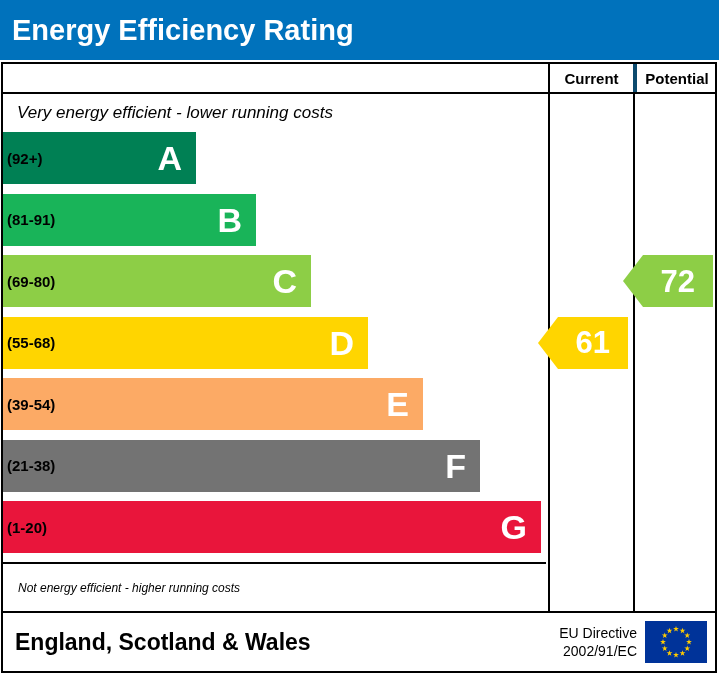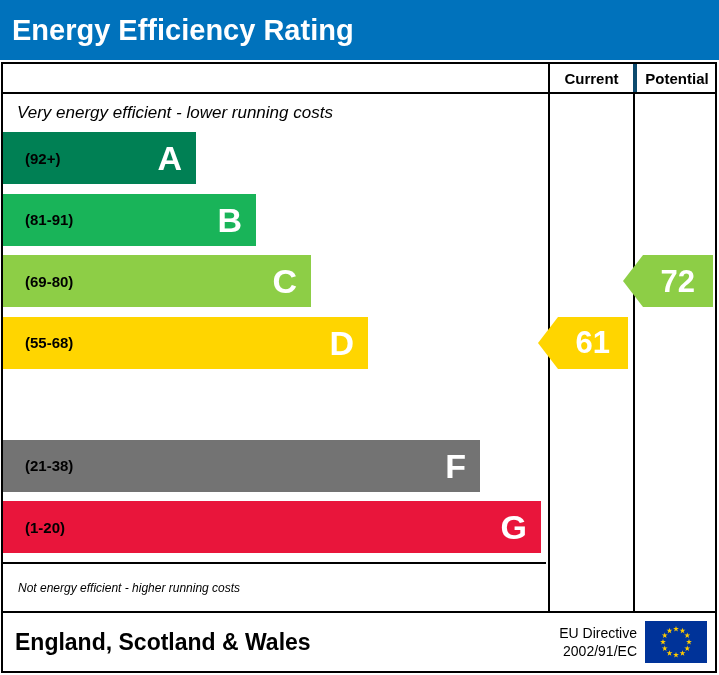--- a/index.html
+++ b/index.html
@@ -29,21 +29,21 @@
   .cap-top{position:absolute;left:0;top:30px;width:543px;height:38px;display:flex;align-items:center;}
   .cap-top span{font-size:17px;font-style:italic;color:#000;padding-left:14px;}
   
   .cap-bot{position:absolute;left:0;top:500px;width:543px;height:47px;display:flex;align-items:center;}
   .cap-bot span{font-size:12px;font-style:italic;color:#000;padding-left:15px;}
   .bandsep{position:absolute;left:0;top:498px;width:543px;height:2px;background:#000;}
 
   
   .bands{position:absolute;left:0;top:68px;width:543px;height:430px;}
   .band{position:absolute;left:0;height:52px;display:flex;align-items:center;}
-  .band .rng{font-size:15px;font-weight:bold;color:#000;padding-left:22px;white-space:nowrap;}
+  .band .rng{font-size:15px;font-weight:bold;color:#000;padding-left:4px;white-space:nowrap;}
   .band .ltr{position:absolute;right:14px;top:50%;transform:translateY(-50%);
     font-size:34px;font-weight:bold;color:#ffffff;line-height:1;}
 
   
   .arrow{position:absolute;height:52px;display:flex;align-items:center;justify-content:flex-end;}
   .arrow .val{font-size:31px;font-weight:bold;color:#ffffff;padding-right:18px;line-height:1;}
   .arrow .tip{position:absolute;left:-20px;top:0;width:0;height:0;
     border-top:26px solid transparent;border-bottom:26px solid transparent;}
 
   
@@ -85,20 +85,24 @@
           <span class="rng">(81-91)</span>
           <span class="ltr">B</span>
         </div>
         <div class="band" style="top: 123px; width: 308px; background: rgb(141, 206, 70);">
           <span class="rng">(69-80)</span>
           <span class="ltr">C</span>
         </div>
         <div class="band" style="top: 184.5px; width: 365px; background: rgb(255, 213, 0);">
           <span class="rng">(55-68)</span>
           <span class="ltr">D</span>
+        </div>
+        <div class="band" style="top: 246px; width: 420px; background: rgb(252, 170, 101);">
+          <span class="rng">(39-54)</span>
+          <span class="ltr">E</span>
         </div>
         <div class="band" style="top: 307.5px; width: 477px; background: #737373;">
           <span class="rng">(21-38)</span>
           <span class="ltr">F</span>
         </div>
         <div class="band" style="top: 369px; width: 538px; background: rgb(233, 21, 59);">
           <span class="rng">(1-20)</span>
           <span class="ltr">G</span>
         </div>
       </div>

